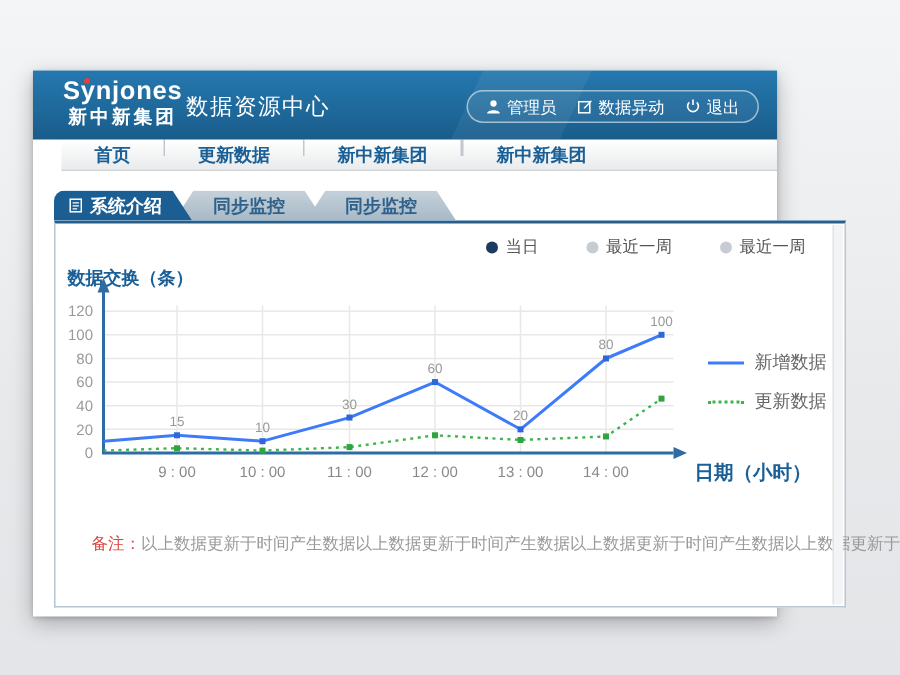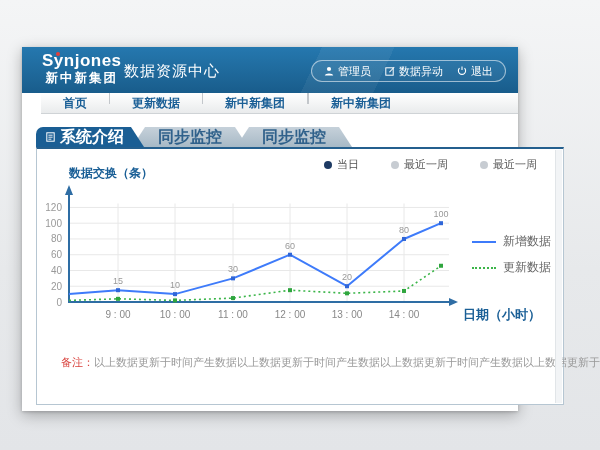--- a/index.html
+++ b/index.html
@@ -25,35 +25,35 @@
     color:#fff;font-size:11px;z-index:2;}
   .user-item{display:flex;align-items:center;gap:4px;cursor:pointer;white-space:nowrap;}
   .user-item svg{display:block;}
   
   .navbar{height:20px;background:linear-gradient(180deg,#ffffff,#e9ebec);border-bottom:1px solid #cfd3d6;
     display:flex;padding-left:0;margin-left:19px;}
   .nav-item{color:#1a5f96;font-size:12px;font-weight:bold;padding:0 22px;cursor:pointer;line-height:20px;}
   .nav-sep{width:1px;height:11px;background:#c3c7cb;}
   
   .tabs{position:absolute;left:14px;top:80px;display:flex;align-items:flex-end;z-index:3;}
-  .tab{height:20px;line-height:20px;font-size:16px;font-weight:bold;cursor:pointer;white-space:nowrap;}
+  .tab{height:20px;line-height:20px;font-size:12px;font-weight:bold;cursor:pointer;white-space:nowrap;}
   .tab.active{background:#1a5e94;color:#fff;padding:0 20px 0 10px;border-radius:7px 0 0 0;
     clip-path:polygon(0 0,calc(100% - 13px) 0,100% 100%,0 100%);display:flex;align-items:center;gap:5px;z-index:2;position:relative;}
   .tab.inactive{background:linear-gradient(180deg,#c6d1da,#a7b9c6);color:#30618b;padding:0 26px;
     clip-path:polygon(13px 0,calc(100% - 13px) 0,100% 100%,0 100%);margin-left:-12px;position:relative;z-index:1;}
   .tab.inactive + .tab.inactive{z-index:0;}
   
   .panel{position:absolute;left:14px;top:100px;width:526px;height:255px;background:#fff;
     border:1px solid #b6c6d2;border-top:2px solid #245f8e;}
   .scroll-track{position:absolute;right:1px;top:1px;bottom:1px;width:6px;background:#f2f4f6;border-left:1px solid #e1e5e8;cursor:pointer;}
   .radios{position:absolute;right:26px;top:8px;display:flex;gap:32px;align-items:flex-end;font-size:11px;color:#555;}
   .radio-opt{display:flex;align-items:center;gap:5px;cursor:pointer;}
   .radio-dot{width:8px;height:8px;border-radius:50%;background:#c7ccd2;}
   .radio-dot.sel{background:#1d3a63;}
-  .ylabel{position:absolute;left:8px;top:16px;color:#1a5f96;font-size:12px;font-weight:bold;margin-left:24px;}
+  .ylabel{position:absolute;left:8px;top:28px;color:#1a5f96;font-size:12px;font-weight:bold;}
   .chart-wrap{position:absolute;left:0;top:28px;width:524px;height:152px;}
   .legend{position:absolute;right:12px;top:84px;display:flex;flex-direction:column;gap:9px;font-family:Liberation Mono, monospace;}
   .legend-row{display:flex;align-items:center;gap:7px;font-size:12px;color:#666;cursor:default;}
   .legend-line{width:24px;height:0;}
   .note{position:absolute;left:24px;top:206px;font-size:11px;color:#999;white-space:nowrap;}
   .note .pre{color:#d9433e;}
   svg text{font-family:"Liberation Sans","DejaVu Sans",sans-serif;}
 </style>
 </head>
 <body>

